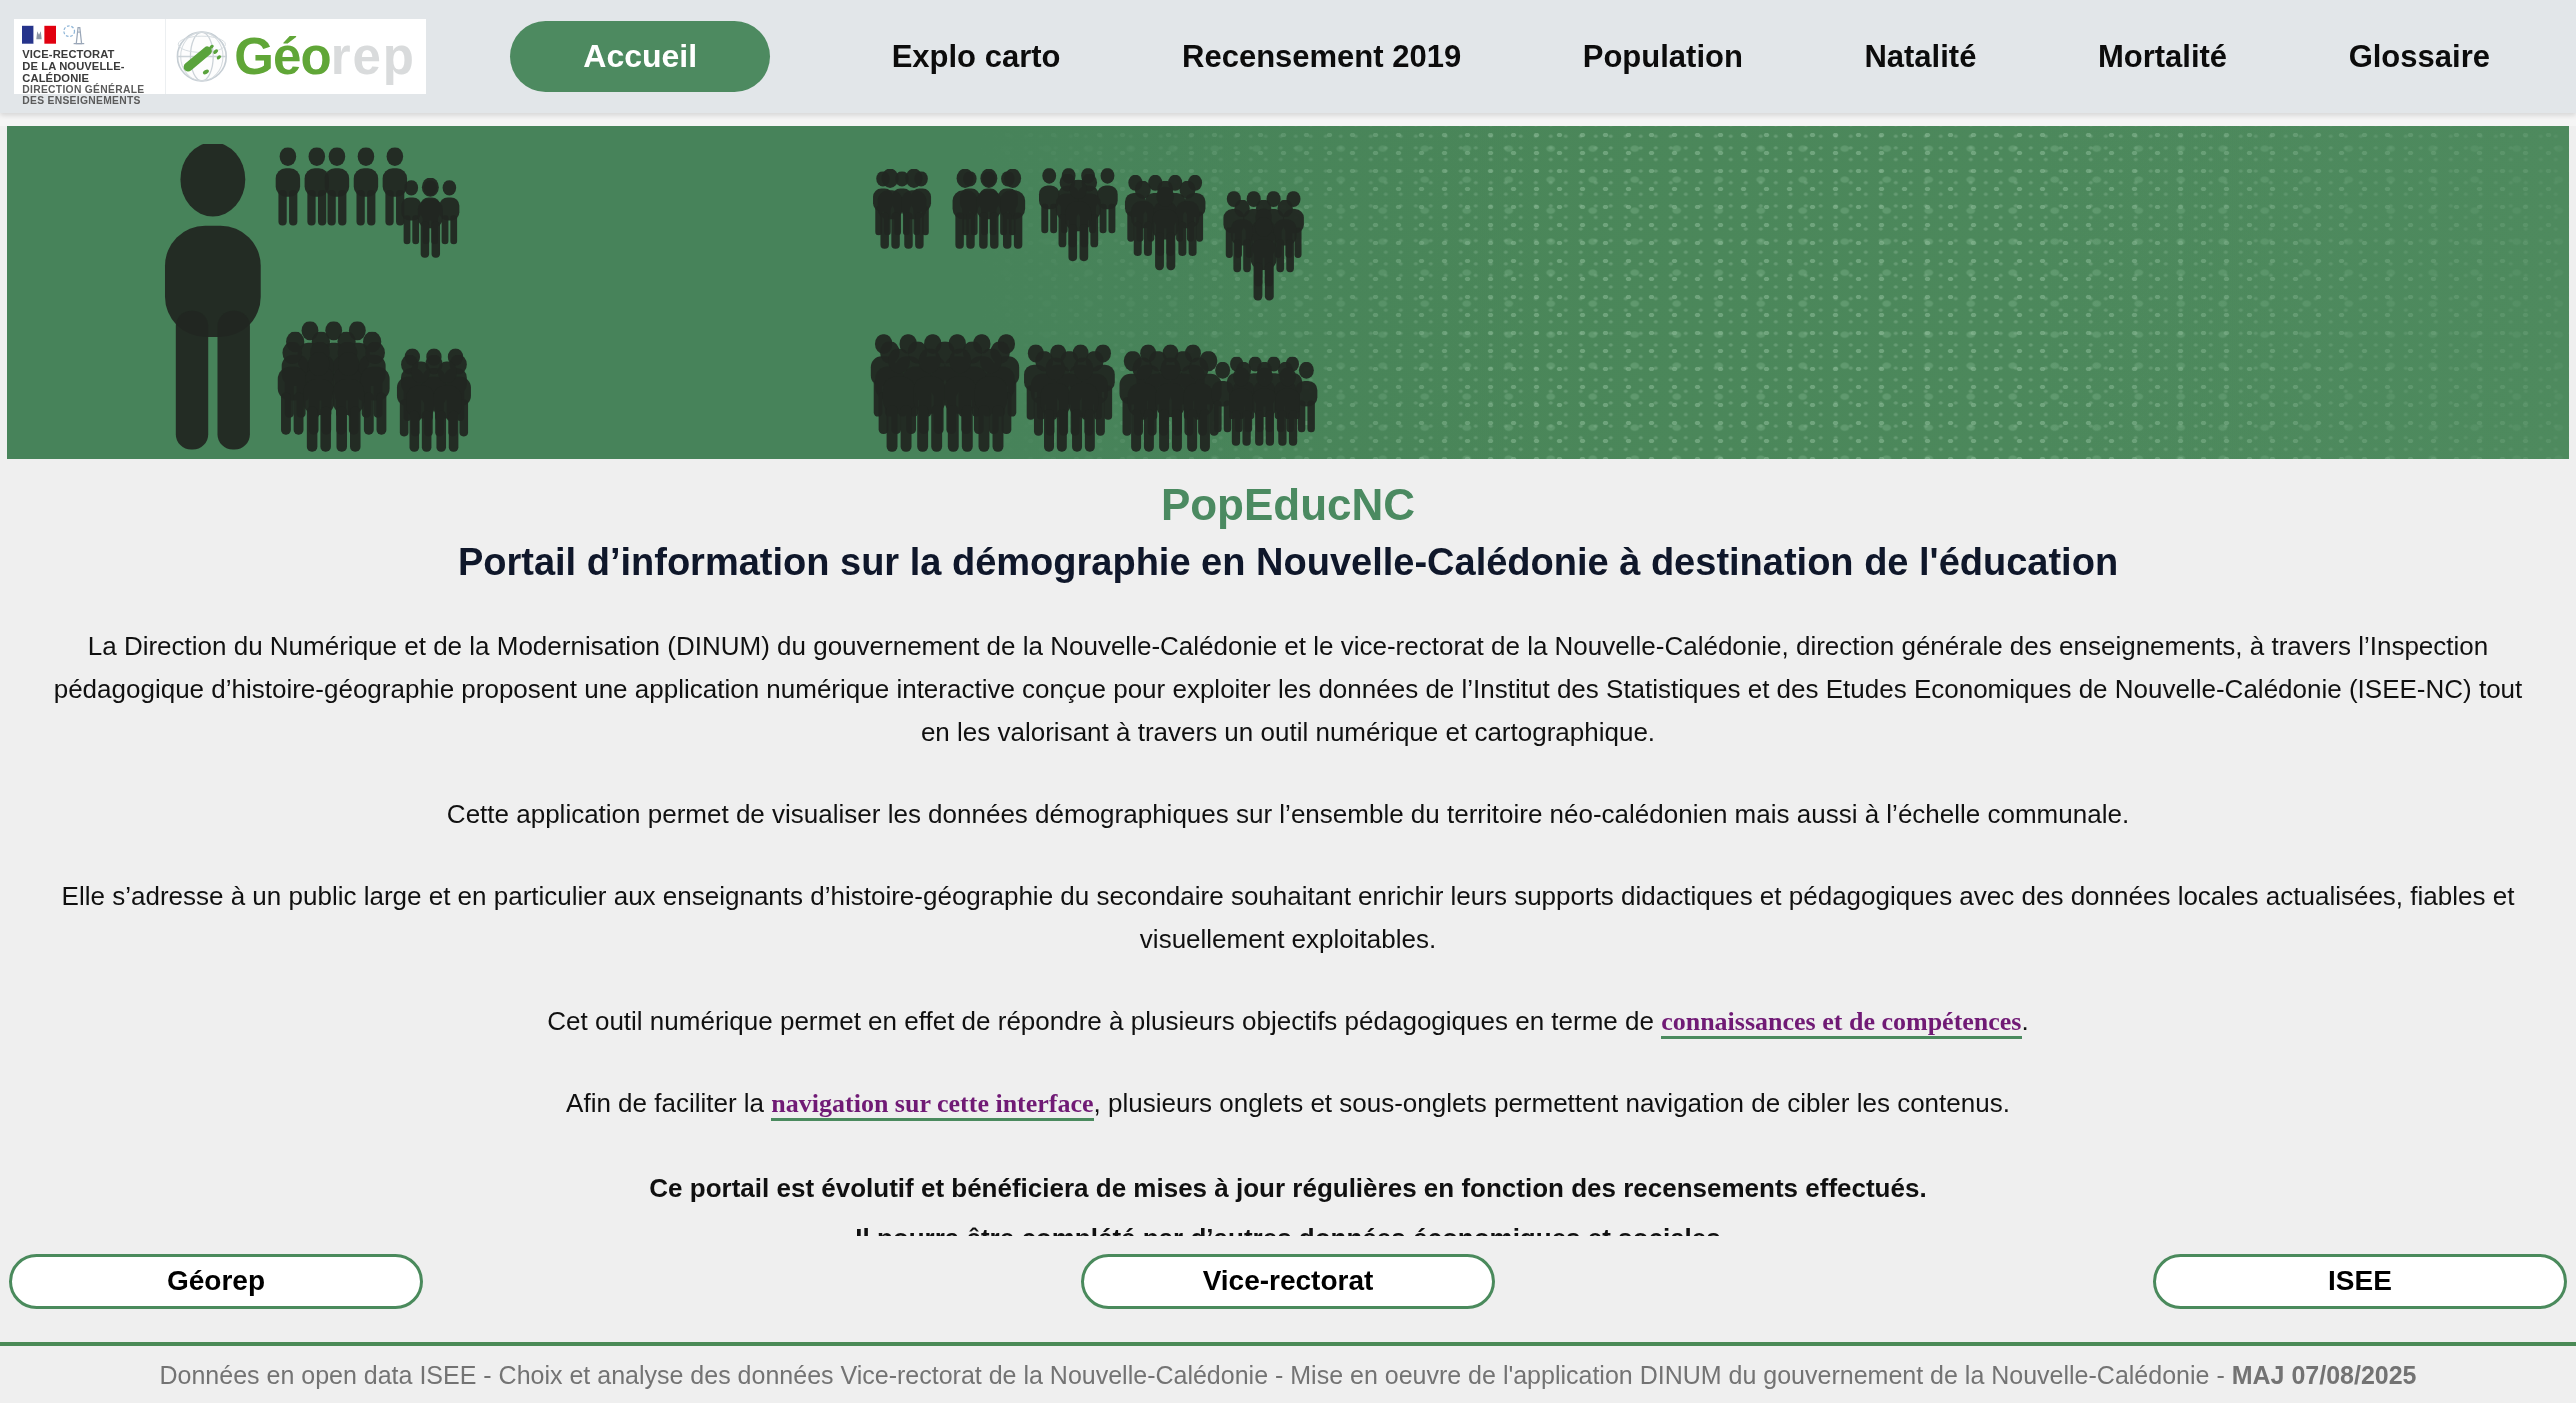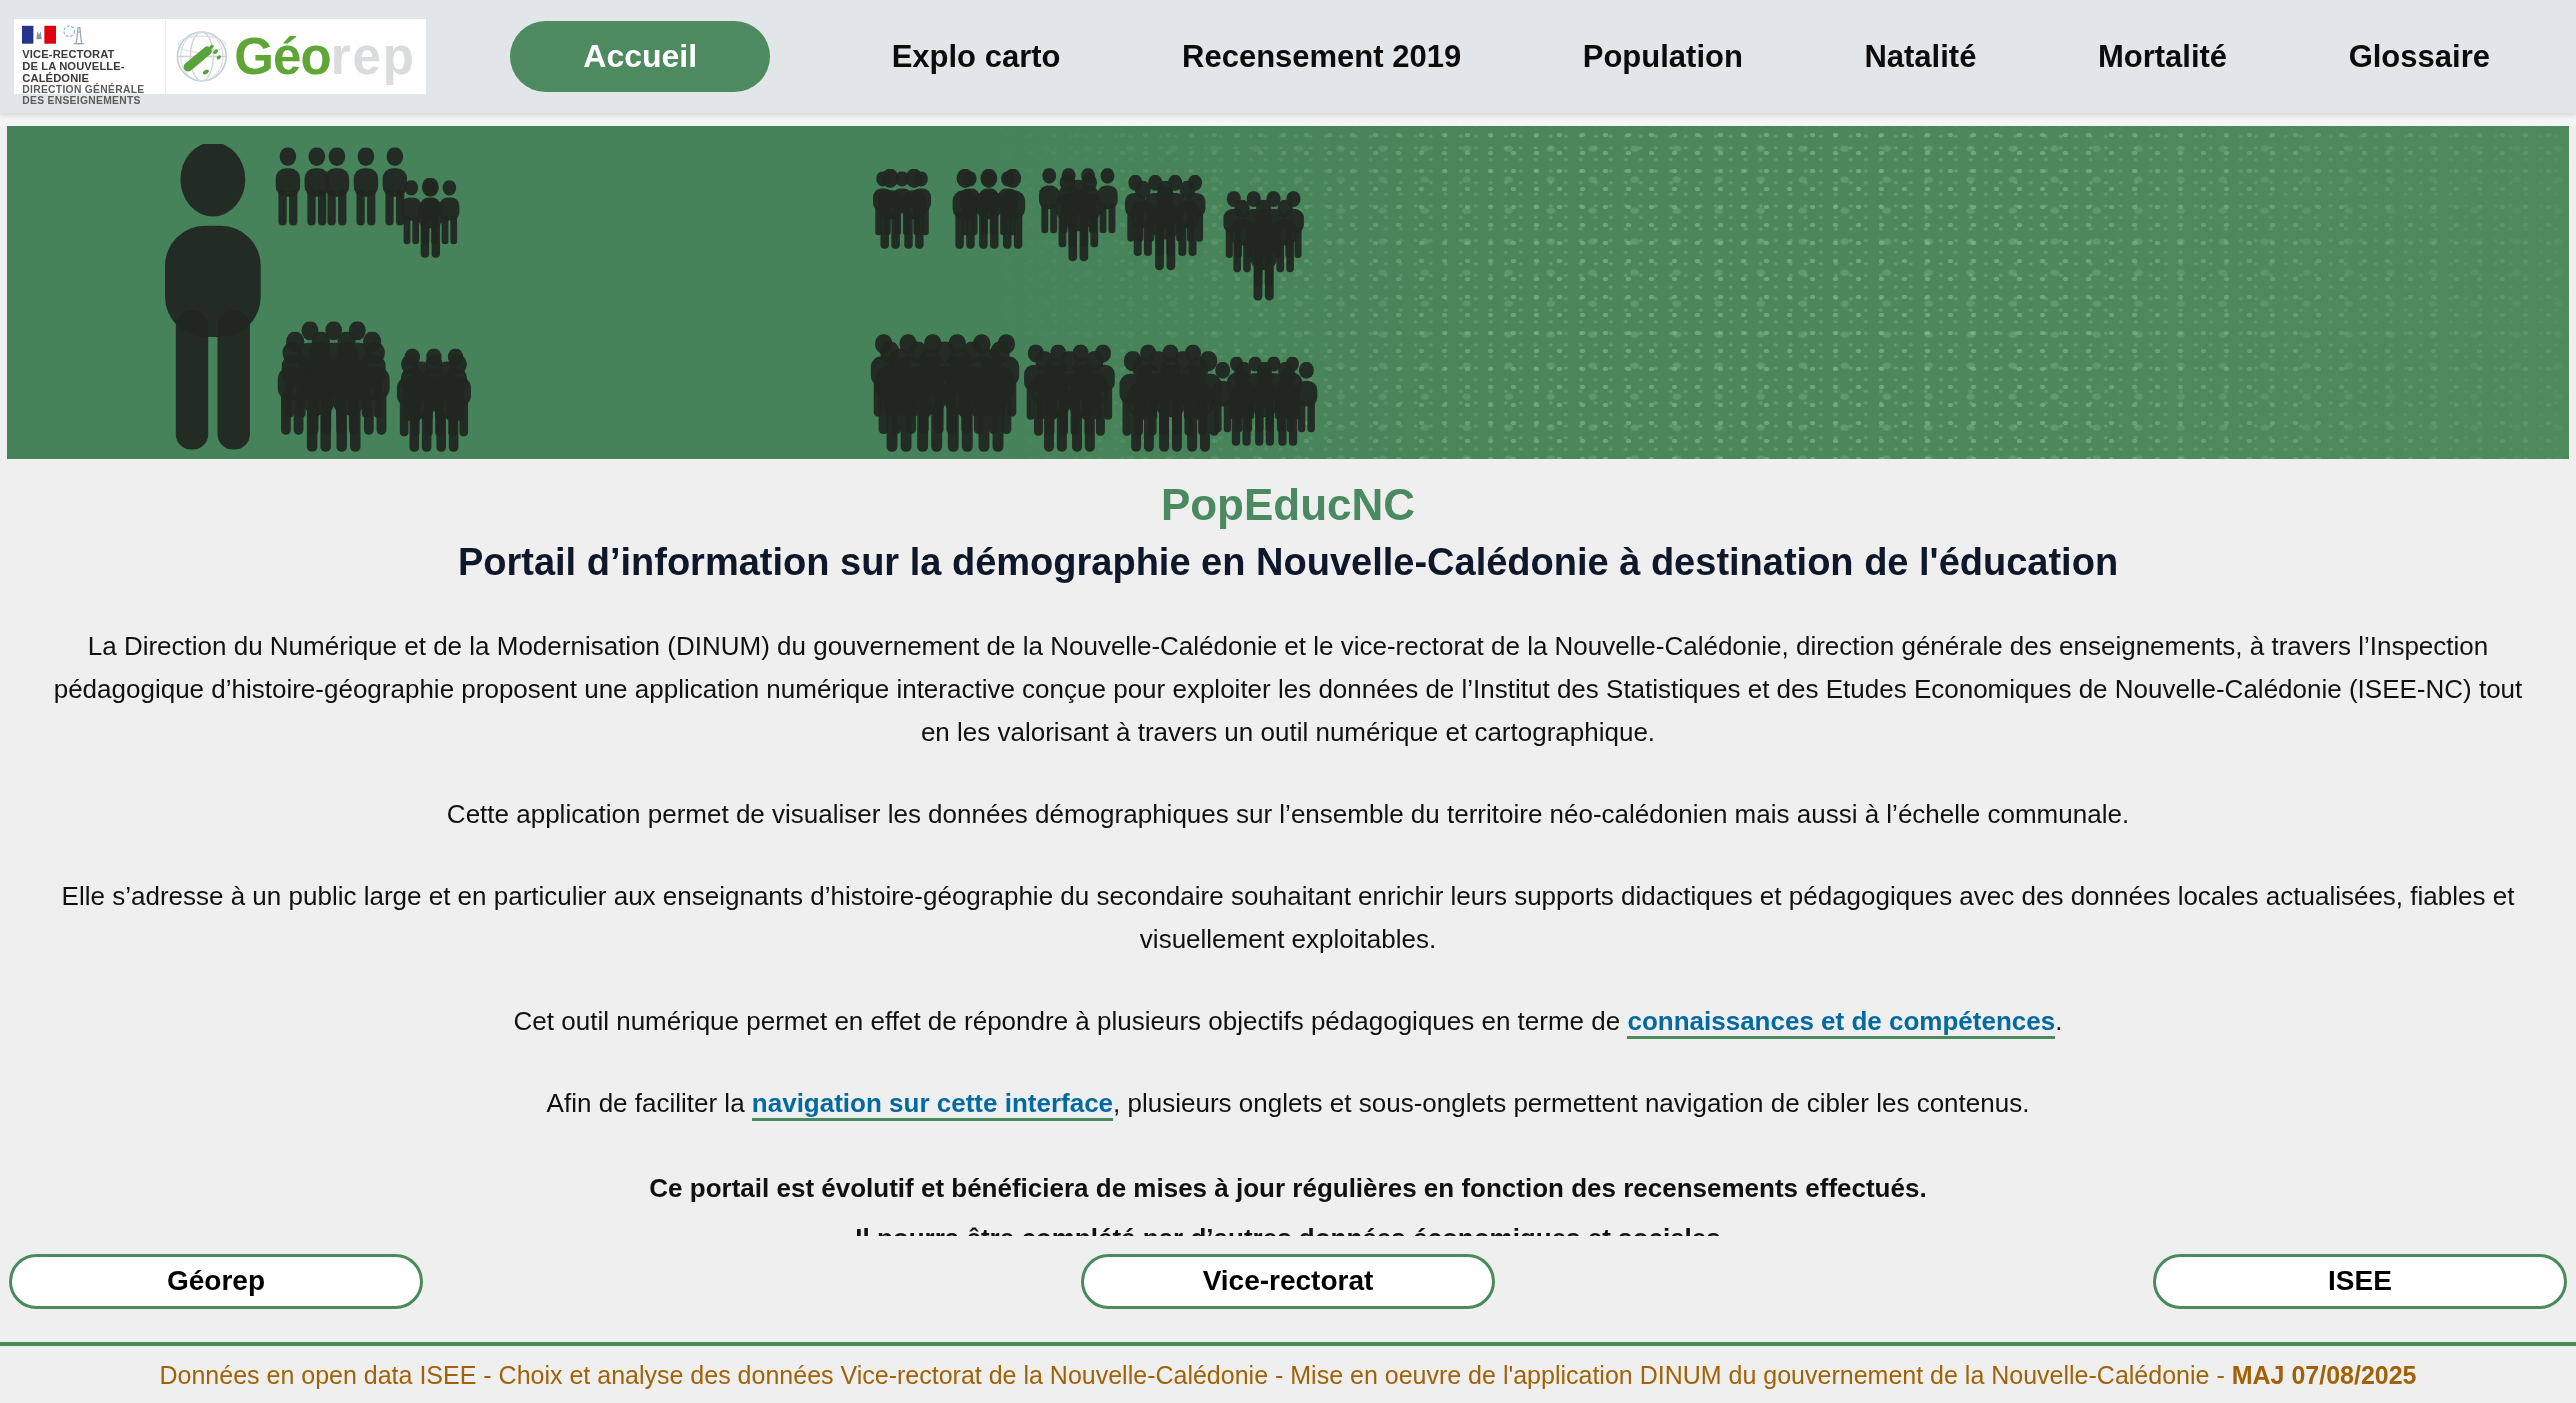--- a/index.html
+++ b/index.html
@@ -56,37 +56,37 @@
   
   main{
     height:777px;box-sizing:border-box;overflow:hidden;
     padding-top:21.5px;text-align:center;background:#efefef;
   }
   h1.title{font-size:44px;line-height:50px;margin:0;color:#4b8a61;font-weight:bold;}
   h2.subtitle{font-size:38px;line-height:47px;margin:9px 0 0;color:#0f172a;font-weight:bold;}
   main p{font-size:26px;line-height:43px;color:#101010;margin:39px 50px 0;}
   main p.bold-note{font-weight:bold;line-height:50px;margin-top:38px;}
   a.inline-link{
-    color:#0369a1;font-weight:bold;text-decoration:none;
-    border-bottom:3.6px solid #4a8a5e;cursor:pointer;
+    color:#701a75;font-weight:bold;text-decoration:none;
+    border-bottom:3.6px solid #4a8a5e;cursor:pointer;font-family:Liberation Serif, serif;
   }
   
   .quickrow{
     height:106px;box-sizing:border-box;display:flex;align-items:flex-start;
     justify-content:space-between;padding:18px 9px 0;background:#efefef;
   }
   .pill-btn{
     width:414px;height:55px;background:#ffffff;border:3.6px solid #4a8a5c;
     border-radius:32px;display:flex;align-items:center;justify-content:center;
     font-size:28px;font-weight:bold;color:#000;cursor:pointer;box-sizing:border-box;
   }
   .separator{height:4.5px;background:#4a8a56;}
   footer.page-footer{
     height:58px;display:flex;align-items:center;justify-content:center;
-    font-size:25px;color:#a16207;background:#efefef;white-space:pre;
+    font-size:25px;color:#737373;background:#efefef;white-space:pre;
   }
   footer.page-footer b{font-weight:bold;}
 </style>
 </head>
 <body>
 
 <header class="header">
   <div class="logos">
     <div class="logo-box logo-vr">
       <div class="flag-row">

